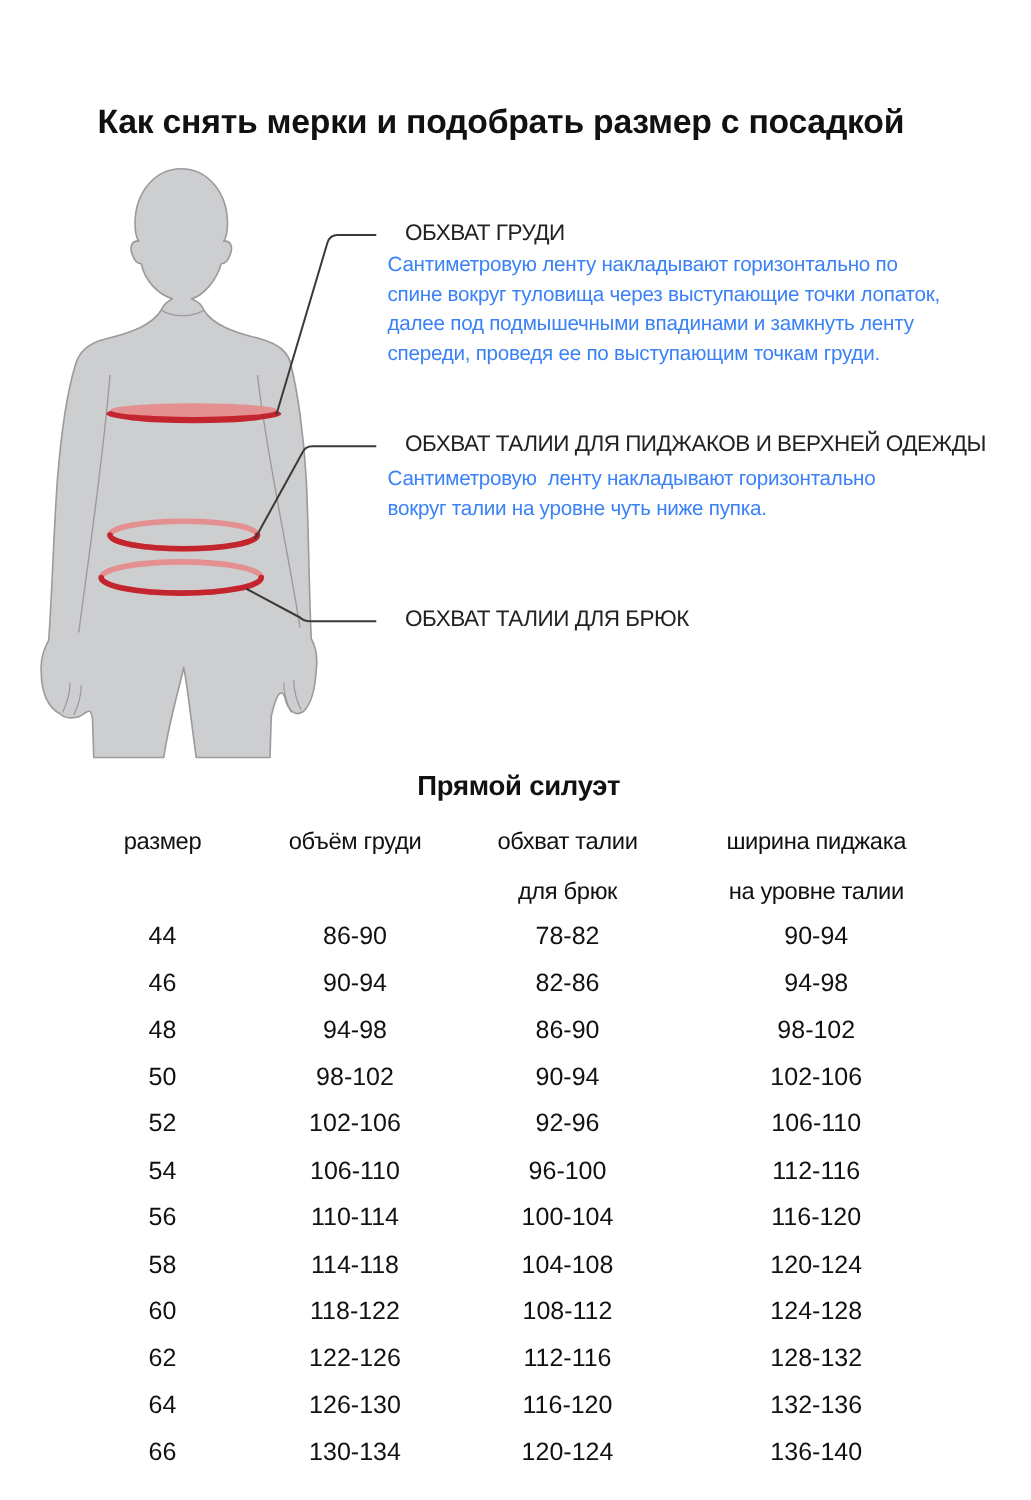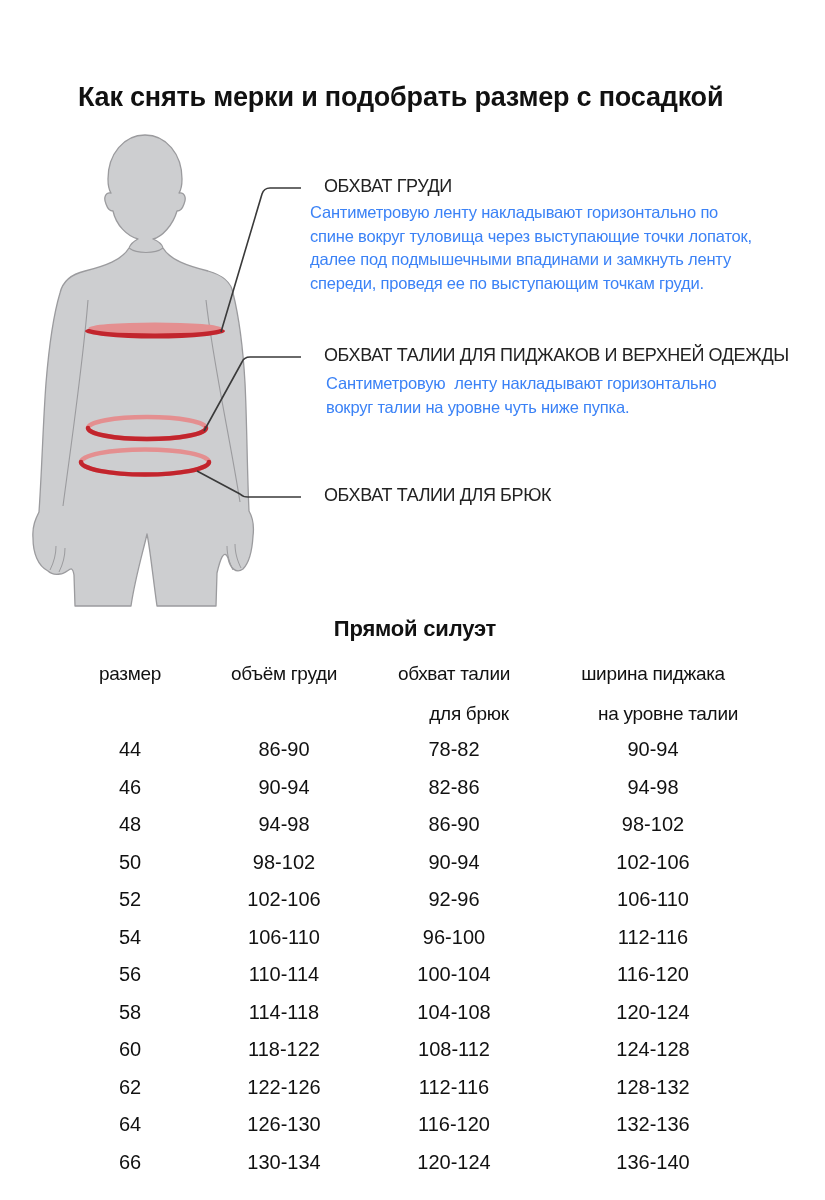--- a/index.html
+++ b/index.html
@@ -23,36 +23,36 @@
   }
   .m-heading{
     left:324px;font-size:18px;font-weight:400;letter-spacing:-0.4px;
     color:#222;white-space:nowrap;
   }
   .m-body{
     left:310px;font-size:16.5px;line-height:23.5px;color:#3b82f6;
     white-space:pre-wrap;letter-spacing:-0.2px;
   }
   #mh1{top:176px;} #mb1{top:201px;}
-  #mh2{top:345px;} #mb2{top:372px;margin-left:16px;}
+  #mh2{top:345px;} #mb2{top:372px;}
   #mh3{top:485px;} #mb3{top:509px;}
   #figure-svg{left:10px;top:128px;}
   #table-title{
     left:0;top:616px;width:830px;text-align:center;
     font-size:22px;font-weight:bold;letter-spacing:-0.2px;
   }
   .trow{display:flex;align-items:center;height:37.5px;}
   .thead{height:24px;justify-content:center;}
   .tcell{text-align:center;display:inline-block;}
   .c0{margin-left:60px;width:140px;}
   .c1{margin-left:4px;width:160px;}
   .c2{margin-left:10px;width:160px;}
   .c3{margin-left:39px;width:160px;}
   #table-head1{left:0;top:662px;font-size:19px;letter-spacing:-0.3px;}
-  #table-head2{left:0;top:702px;font-size:19px;letter-spacing:-0.3px;padding-left:15px;}
+  #table-head2{left:0;top:702px;font-size:19px;letter-spacing:-0.3px;}
   #table-body{left:0;top:731px;font-size:20px;}
 </style>
 </head>
 <body>
 
 <div id="page">
 
   <div id="title" class="abs">Как снять мерки и подобрать размер с посадкой</div>
 
   <svg id="figure-svg" class="abs" width="815" height="480" viewBox="0 0 815 480">

